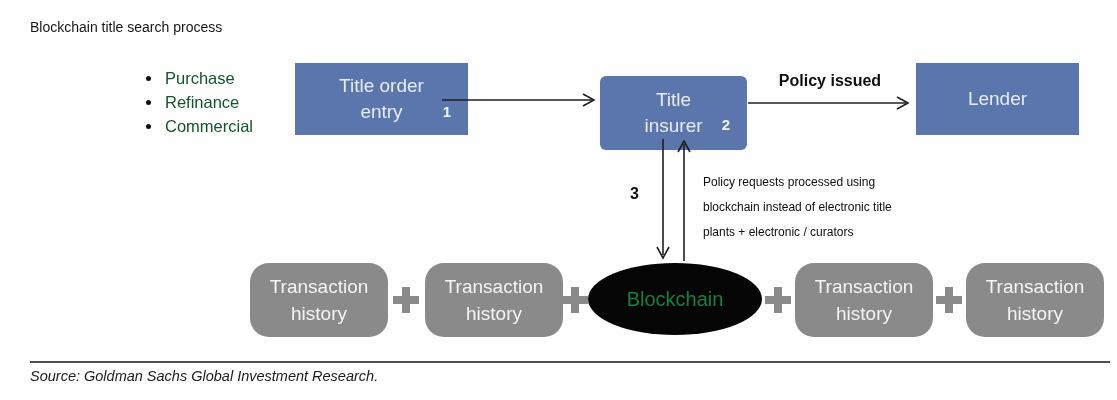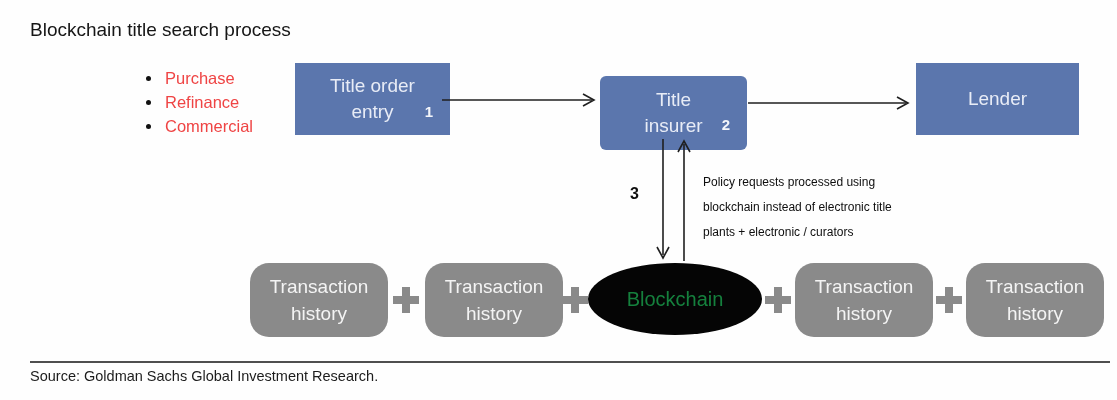--- a/index.html
+++ b/index.html
@@ -1,33 +1,33 @@
 <!DOCTYPE html>
 <html style="--node-blue: #5b76ad; --node-gray: #8a8a8a; --blockchain-black: #050505; --arrow-black: #1f1f1f;"><head>
 <meta charset="utf-8">
 <style>
   html,body{margin:0;padding:0;background:#fff;}
   #stage{
     position:relative;width:1117px;height:400px;background:#fefefe;overflow:hidden;
     font-family:"Liberation Sans", sans-serif;color:#1a1a1a;
   }
   .exhibit-title{position:absolute;left:30px;top:0px;font-size:15.5px;font-weight:bold;color:#111;white-space:nowrap;}
-  .exhibit-subtitle{position:absolute;left:30px;top:19px;font-size:19px;color:#161616;white-space:nowrap;}
+  .exhibit-subtitle{position:absolute;left:30px;top:19px;font-size:14px;color:#161616;white-space:nowrap;}
 
-  .bullet-list{position:absolute;left:146px;top:66px;font-size:16.5px;color:#ef4444;}
+  .bullet-list{position:absolute;left:146px;top:66px;font-size:16.5px;color:#14532d;}
   .bullet-item{display:flex;align-items:center;height:24px;}
   .bullet-dot{width:5px;height:5px;border-radius:50%;background:#111;margin-right:14px;flex:0 0 auto;}
 
   .node{position:absolute;display:flex;flex-direction:column;align-items:center;justify-content:center;
         text-align:center;line-height:26px;}
   .node.blue{background:var(--node-blue,#5b76ad);color:#e8ecf6;font-size:19px;}
   .node.gray{background:var(--node-gray,#8a8a8a);color:#f4f4f4;font-size:19px;line-height:27px;border-radius:19px;}
   .step-num{position:absolute;font-weight:bold;font-size:15px;color:#f3f5fa;}
 
-  #node-title-order-entry{left:295px;top:63px;width:155px;height:72px;}
+  #node-title-order-entry{left:295px;top:63px;width:173px;height:72px;}
   #node-title-insurer{left:600px;top:76px;width:147px;height:74px;border-radius:6px;}
   #node-lender{left:916px;top:63px;width:163px;height:72px;}
 
   #node-blockchain{left:588px;top:263px;width:174px;height:72px;border-radius:50%;
      background:var(--blockchain-black,#000);color:#15803d;font-size:20px;}
 
   .hist{top:263px;width:138px;height:74px;}
   #hist-1{left:250px;} #hist-2{left:425px;} #hist-3{left:795px;} #hist-4{left:966px;}
 
   .plus{position:absolute;top:287px;width:26px;height:26px;}
@@ -36,21 +36,21 @@
   #plus-1{left:393px;} #plus-2{left:562px;} #plus-3{left:765px;} #plus-4{left:936px;}
 
   .policy-issued{position:absolute;left:747px;top:72px;width:166px;text-align:center;
      font-size:16px;font-weight:bold;color:#0e0e0e;}
   .step3{position:absolute;left:630px;top:185px;font-size:16px;font-weight:bold;color:#0e0e0e;}
   .annotation{position:absolute;left:703px;top:170px;font-size:12px;line-height:25px;color:#0e0e0e;}
 
   #arrow-layer{position:absolute;left:0;top:0;pointer-events:none;}
 
   .separator{position:absolute;left:30px;top:361px;width:1080px;border-top:2px solid #4f4f4f;}
-  .source-line{position:absolute;left:30px;top:368px;font-size:14.5px;color:#1c1c1c;white-space:nowrap;}
+  .source-line{position:absolute;left:30px;top:368px;font-size:14.5px;font-style:italic;color:#1c1c1c;white-space:nowrap;}
 </style>
 </head>
 <body>
 
 <div id="stage">
 
   <div class="exhibit-subtitle">Blockchain title search process</div>
 
   <div class="bullet-list">
     <div class="bullet-item">
@@ -76,20 +76,21 @@
   <div class="node blue" id="node-title-insurer">
     <div>Title</div>
     <div>insurer</div>
     <span class="step-num" style="right:17px;bottom:12px;">2</span>
   </div>
 
   <div class="node blue" id="node-lender">
     <div>Lender</div>
   </div>
 
+  <div class="policy-issued">Policy issued</div>
   <div class="step3">3</div>
 
   <div class="annotation">
     <div>Policy requests processed using</div>
     <div>blockchain instead of electronic title</div>
     <div>plants + electronic / curators</div>
   </div>
 
   <div class="node gray hist" id="hist-1">
     <div>Transaction</div>

